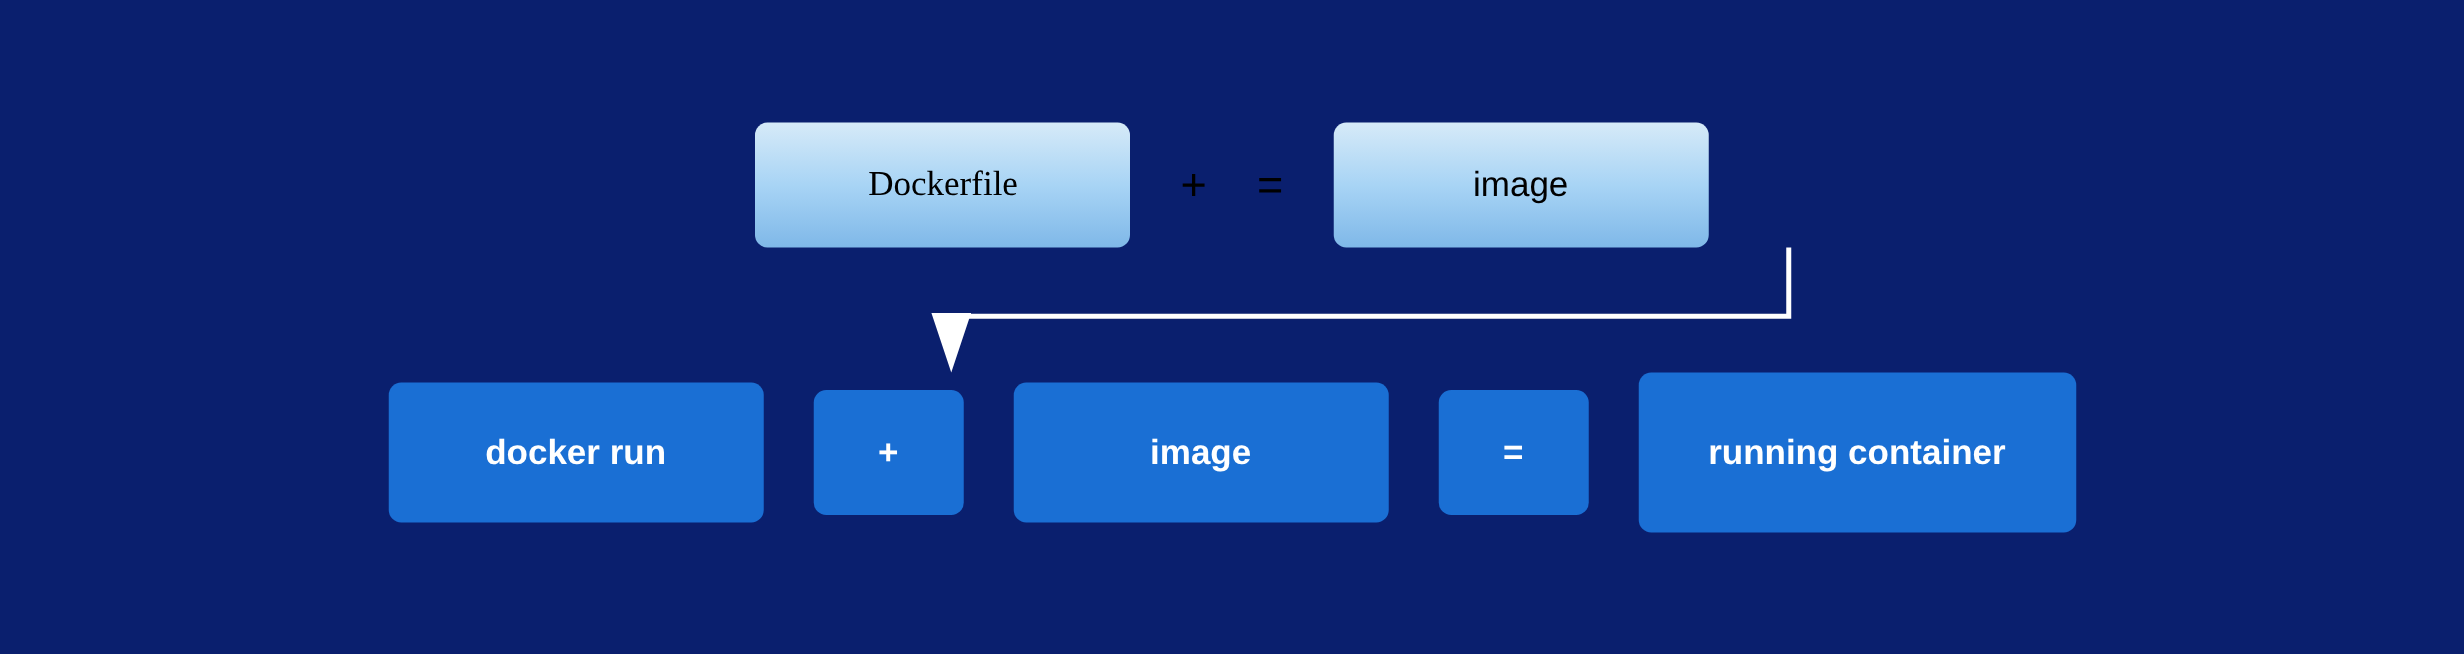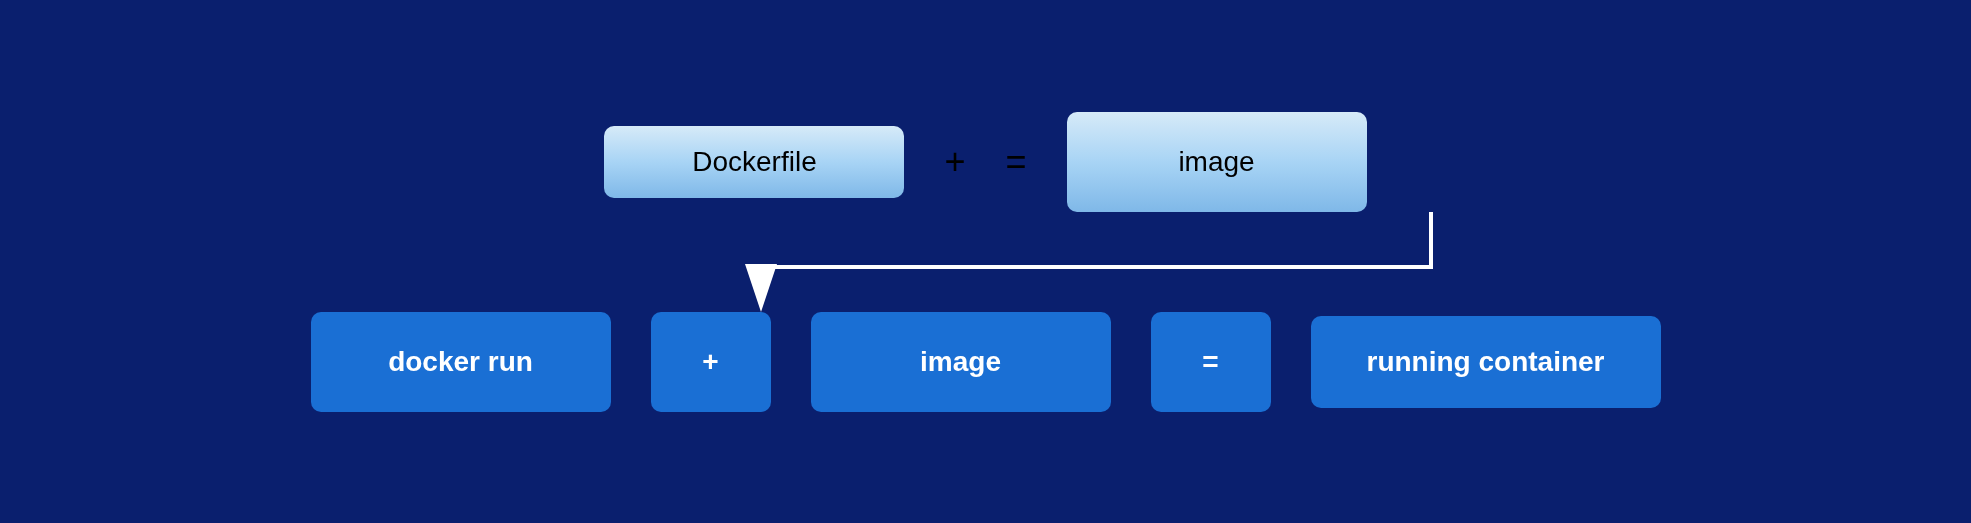--- a/index.html
+++ b/index.html
@@ -58,21 +58,22 @@
       align-items: center;
       justify-content: center;
       font-size: 28px;
       font-weight: normal;
       color: #000;
       padding: 20px 30px;
     }
 
     .box-top.large {
       width: 300px;
-      height: 72px;
+      height: 100px;
+      font-family: Liberation Serif, serif;
     }
 
     .box-top.xl {
       width: 350px;
       height: 100px;
     }
 
     .box-top.image-box {
       width: 300px;
       height: 100px;
@@ -87,31 +88,31 @@
       justify-content: center;
       font-size: 28px;
       font-weight: bold;
       color: #fff;
       padding: 20px 30px;
       text-align: center;
     }
 
     .box-bottom.large {
       width: 300px;
-      height: 100px;
+      height: 112px;
     }
 
     .box-bottom.medium {
       width: 120px;
       height: 100px;
     }
 
     .box-bottom.xl {
       width: 350px;
-      height: 92px;
+      height: 128px;
     }
 
     
     .operator {
       font-size: 36px;
       color: #000;
       font-weight: normal;
     }
 
     

